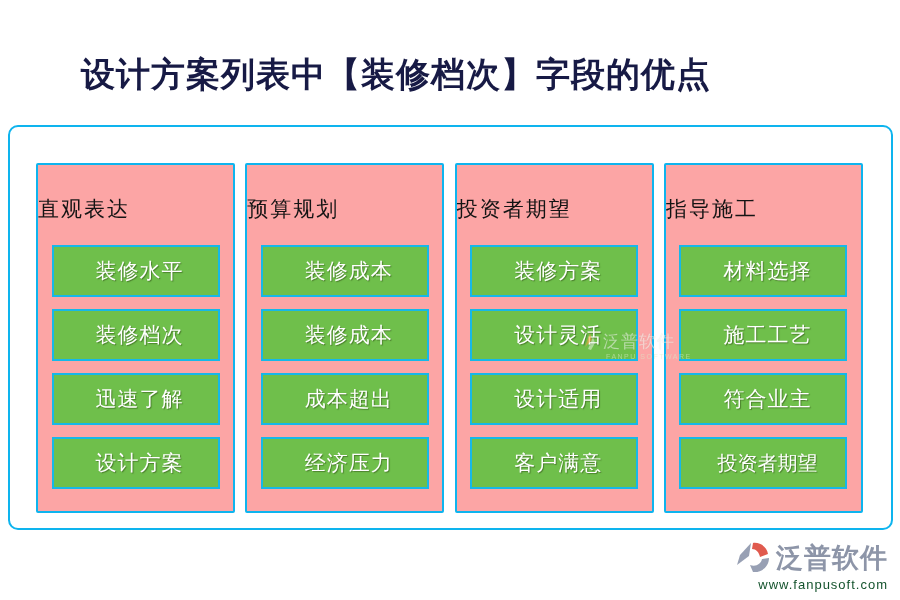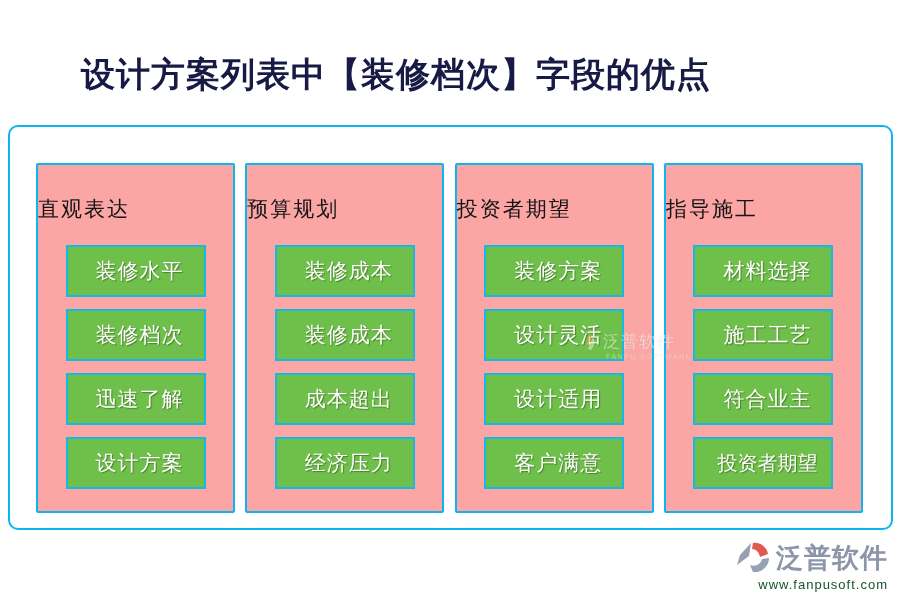--- a/index.html
+++ b/index.html
@@ -24,21 +24,21 @@
     box-sizing:border-box;display:flex;flex-direction:column;
     background:#fca5a5;
   }
   .col-header{
     margin-top:30px;font-size:21px;color:#141414;letter-spacing:2px;
   }
   .btn-list{
     margin-top:22px;display:flex;flex-direction:column;gap:12px;align-items:center;
   }
   .btn{
-    width:140px;height:52px;box-sizing:border-box;
+    width:168px;height:52px;box-sizing:border-box;
     background:#6fbf4b;border:2px solid #16b8e8;
     color:#ffffff;font-size:21px;letter-spacing:1px;
     display:flex;align-items:center;justify-content:center;
     text-shadow:1px 1px 1px rgba(45,75,20,0.55);
     padding-left:8px;
   }
   .btn.long{font-size:20px;letter-spacing:0;}
   .watermark{
     position:absolute;left:582px;top:331px;width:110px;opacity:0.55;
     pointer-events:none;line-height:1;

